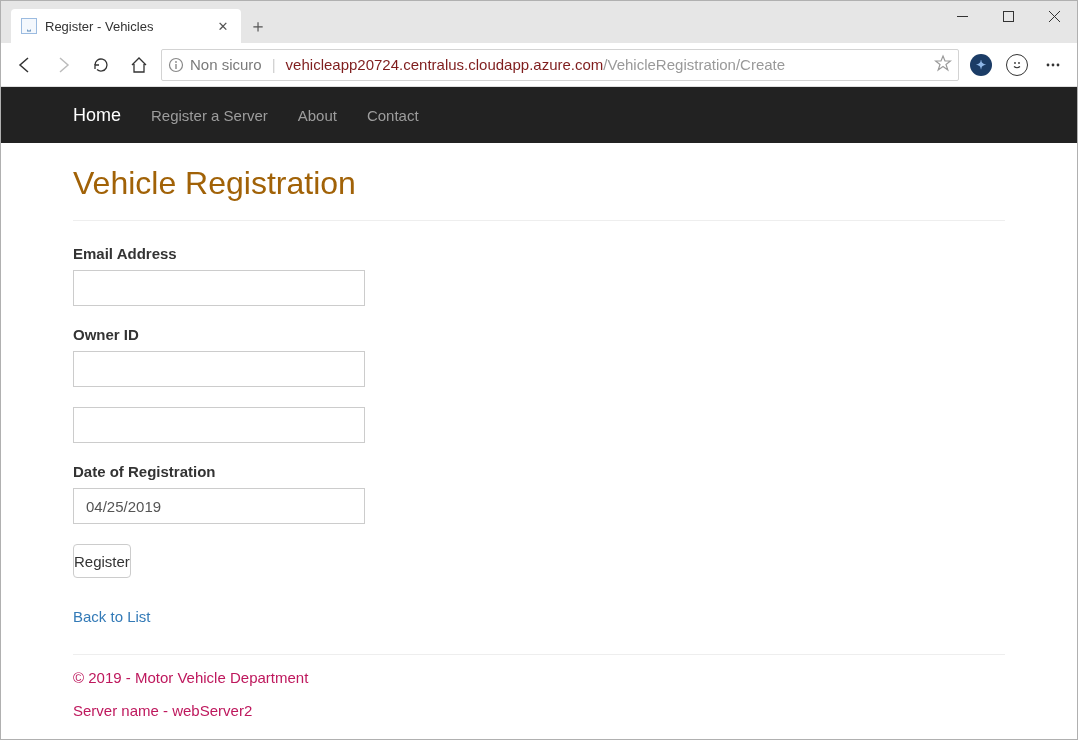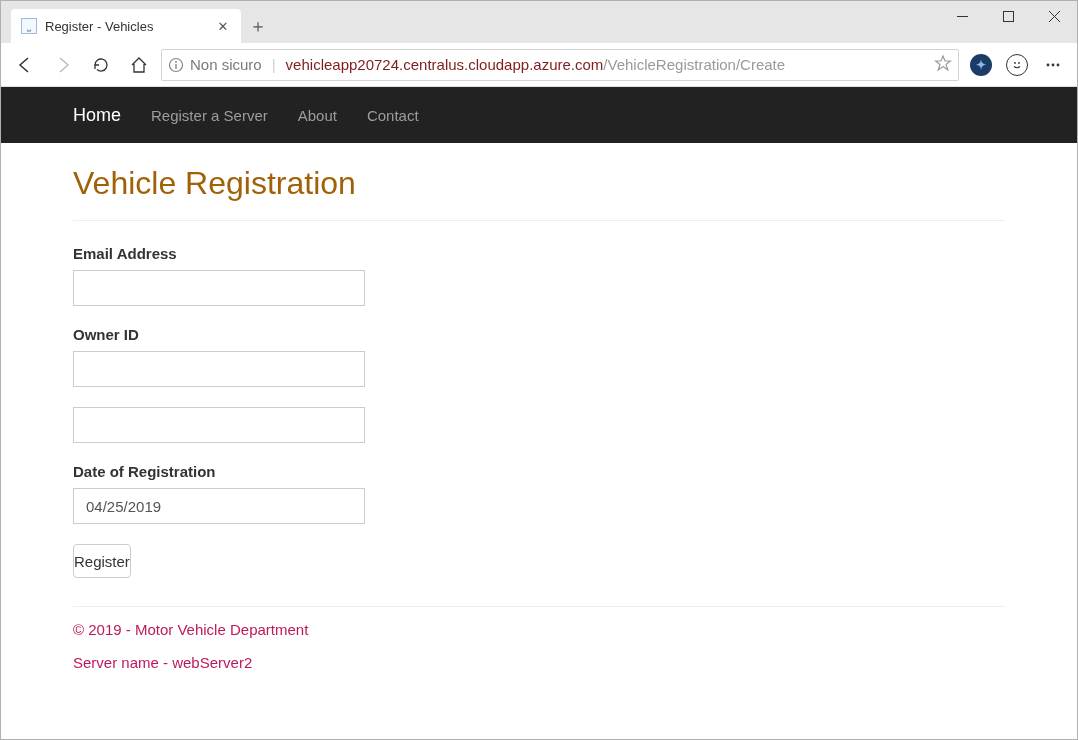--- a/index.html
+++ b/index.html
@@ -202,19 +202,22 @@
     <input class="form-control" type="text" value="" style="">
   </div>
 
   <div class="form-group">
     <label class="form-label">Date of Registration</label>
     <input class="form-control" type="text" value="04/25/2019" style="">
   </div>
 
   <button class="btn">Register</button>
 
+  <div>
+    <a class="link">Back to List</a>
+  </div>
 
   <div class="footer">
     <hr>
     <p>© 2019 - Motor Vehicle Department</p>
     <p>Server name - webServer2</p>
   </div>
 </div>
 
 </body></html>

